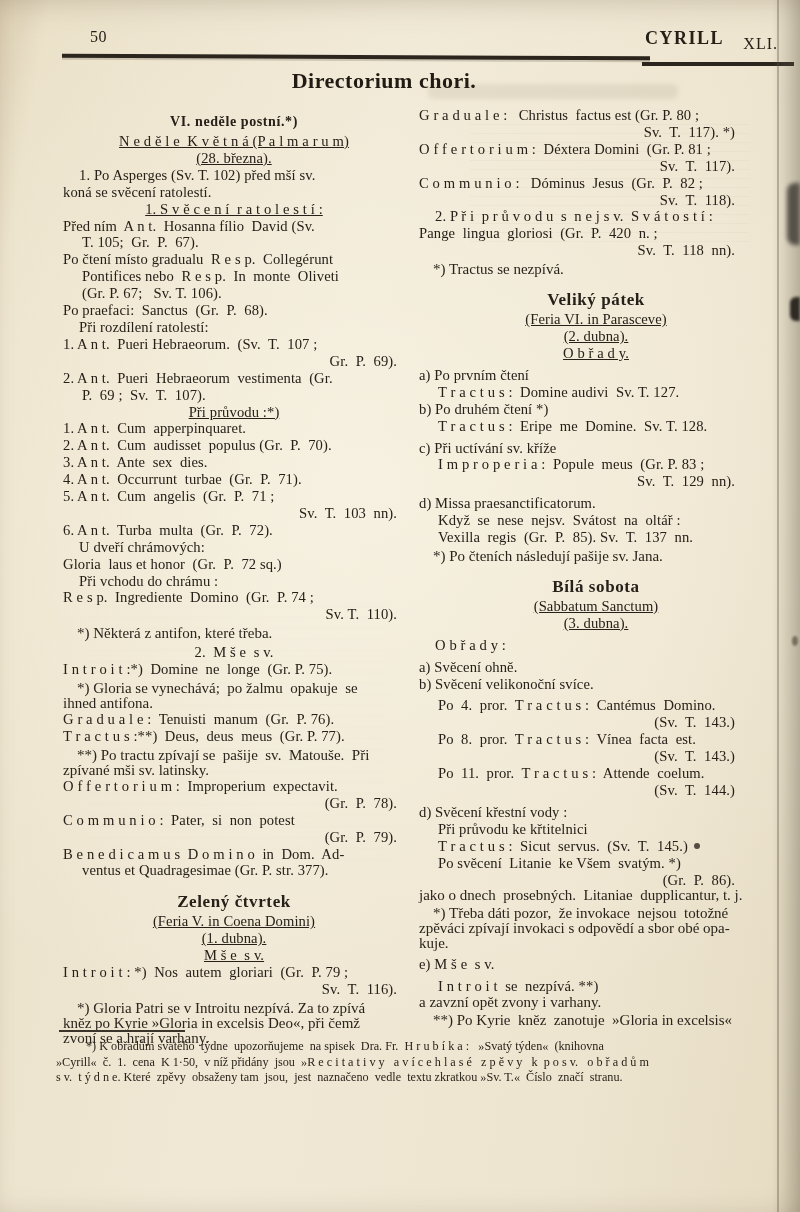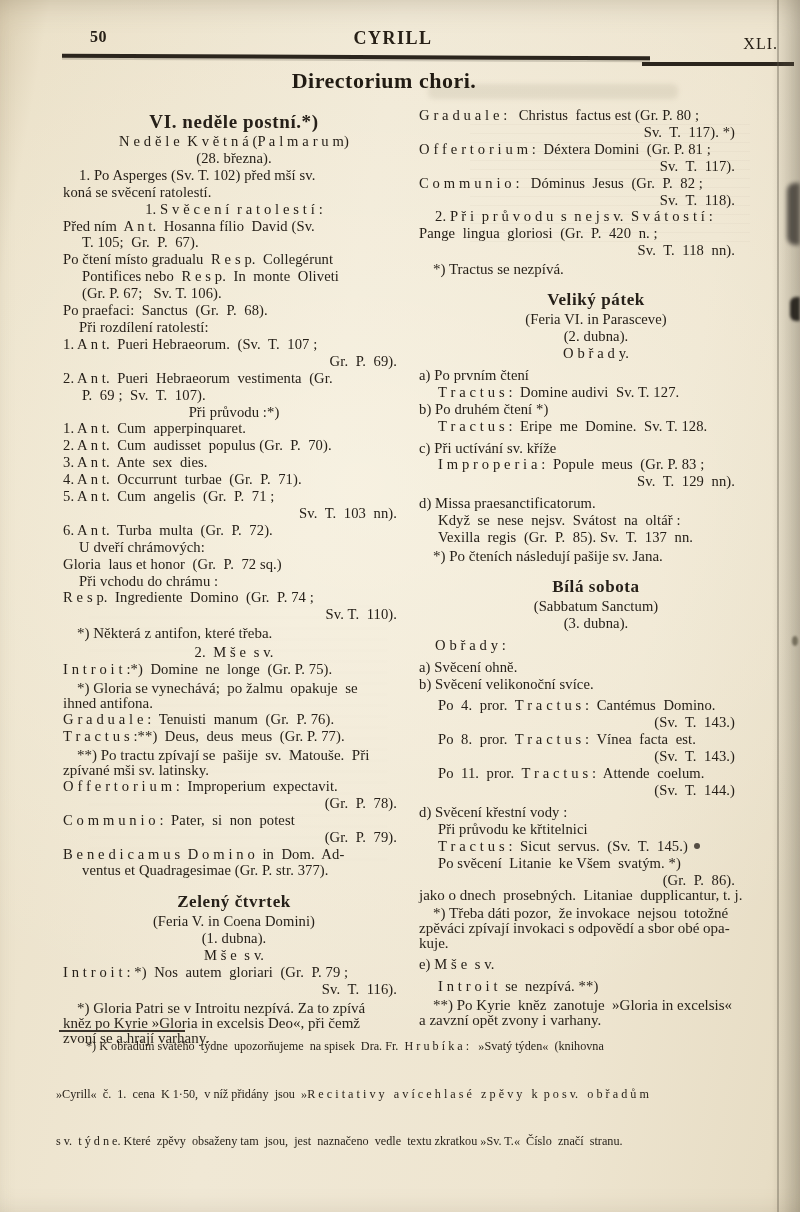--- a/index.html
+++ b/index.html
@@ -29,52 +29,52 @@
   
   .ghost{position:absolute;pointer-events:none;}
   .g1{left:428px;top:84px;width:250px;height:15px;background:rgba(95,84,62,.10);filter:blur(2.5px);border-radius:6px;}
   .g2{left:470px;top:122px;width:280px;height:120px;opacity:.5;
       background:repeating-linear-gradient(0deg, rgba(100,90,70,.07) 0 1px, transparent 1px 9px);filter:blur(.6px);}
   .g3{left:88px;top:600px;width:300px;height:260px;opacity:.4;
       background:repeating-linear-gradient(0deg, rgba(100,90,70,.05) 0 1px, transparent 1px 11px);filter:blur(.8px);}
 
   
   .header{position:absolute;top:26px;left:62px;right:6px;height:40px;color:#272017;}
-  .pageno{position:absolute;left:28px;top:2px;font-size:16px;font-weight:bold;letter-spacing:.5px;}
-  .journal{position:absolute;left:0;right:70px;text-align:center;top:2px;font-size:18px;font-weight:bold;letter-spacing:1.5px;}
+  .pageno{position:absolute;left:28px;top:2px;font-size:16px;font-weight:normal;letter-spacing:.5px;}
+  .journal{position:absolute;left:0;right:70px;text-align:right;top:2px;font-size:18px;font-weight:bold;letter-spacing:1.5px;}
   .issue{position:absolute;right:16px;top:9px;font-size:16px;letter-spacing:1px;}
   .rule-main{position:absolute;top:29px;left:0;width:588px;height:4px;background:#2b251d;transform:rotate(.25deg);
     box-shadow:0 2px 0 rgba(43,37,29,.18);}
   .rule-right{position:absolute;top:36px;right:0;width:152px;height:4px;background:#2b251d;}
 
   .title{position:absolute;top:68px;left:0;width:96%;text-align:center;
     font-size:22px;font-weight:bold;letter-spacing:.5px;color:#211b13;}
 
   
   .content{position:absolute;top:107px;left:63px;width:710px;display:flex;gap:14px;color:#262019;}
   .col{flex:0 0 auto;}
   .col-left{width:342px;}
   .col-right{width:354px;}
   .ln{font-size:14.6px;line-height:16.9px;white-space:pre-wrap;letter-spacing:.1px;}
-  .ln.c{text-align:center;}
+  .ln.c{text-align:center;text-decoration:underline;}
   .ln.cm{text-align:center;margin-top:3px;}
   .ln.r{text-align:right;padding-right:8px;}
   .col-right .ln.r{padding-right:38px;}
   .ln.p1{text-indent:16px;}
   .ln.i1{padding-left:19px;}
   .ln.mt{margin-top:5px;}
-  .ln.hb{text-align:center;font-weight:bold;font-size:19px;line-height:19px;margin:5px 0 2px;white-space:normal;letter-spacing:.6px;}
+  .ln.hb{text-align:center;font-weight:bold;font-size:14px;line-height:19px;margin:5px 0 2px;white-space:normal;letter-spacing:.6px;}
   .ln.hb.sec{margin-top:13px;font-size:17px;}
   .fn{font-size:15px;line-height:15px;white-space:pre-wrap;color:#2a241c;}
   .fn.f1{text-indent:14px;margin-top:3px;}
 
   
   .footer{position:absolute;left:56px;top:1030px;width:714px;color:#2a241c;}
   .footer-rule{width:126px;height:2px;background:#3b342b;margin:0 0 7px 3px;}
-  .footer .fn{font-size:12.2px;line-height:15.6px;margin-top:32px;}
+  .footer .fn{font-size:12.2px;line-height:15.6px;}
   .footer .fn.f1{text-indent:30px;margin-top:0;}
 </style>
 </head>
 <body>
 
 <div class="page">
 
   <div class="ghost g1"></div>
   <div class="ghost g2"></div>
   <div class="ghost g3"></div>
@@ -188,22 +188,22 @@
         <div class="ln i1">Při průvodu ke křtitelnici</div>
         <div class="ln i1">T r a c t u s :  Sicut  servus.  (Sv.  T.  145.)</div>
         <div class="ln i1">Po svěcení  Litanie  ke Všem  svatým. *)</div>
         <div class="ln r">(Gr.  P.  86).</div>
         <div class="fn">jako o dnech  prosebných.  Litaniae  dupplicantur, t. j.</div>
         <div class="fn f1">*) Třeba dáti pozor,  že invokace  nejsou  totožné</div>
         <div class="fn">zpěváci zpívají invokaci s odpovědí a sbor obé opa-</div>
         <div class="fn">kuje.</div>
         <div class="ln mt">e) M š e  s v.</div>
         <div class="ln i1 mt">I n t r o i t  se  nezpívá. **)</div>
+        <div class="fn">a zavzní opět zvony i varhany.</div>
         <div class="fn f1">**) Po Kyrie  kněz  zanotuje  »Gloria in excelsis«</div>
-        <div class="fn">a zavzní opět zvony i varhany.</div>
       </div>
   </div>
 
   <div class="footer">
     <div class="footer-rule"></div>
     <div>
         <div class="fn f1">*) K obřadům svatého  týdne  upozorňujeme  na spisek  Dra. Fr.  H r u b í k a :   »Svatý týden«  (knihovna</div>
         <div class="fn">»Cyrill«  č.  1.  cena  K 1·50,  v níž přidány  jsou  »R e c i t a t i v y   a v í c e h l a s é   z p ě v y   k  p o s v.   o b ř a d ů m</div>
         <div class="fn">s v.  t ý d n e. Které  zpěvy  obsaženy tam  jsou,  jest  naznačeno  vedle  textu zkratkou »Sv. T.«  Číslo  značí  stranu.</div>
       </div>

